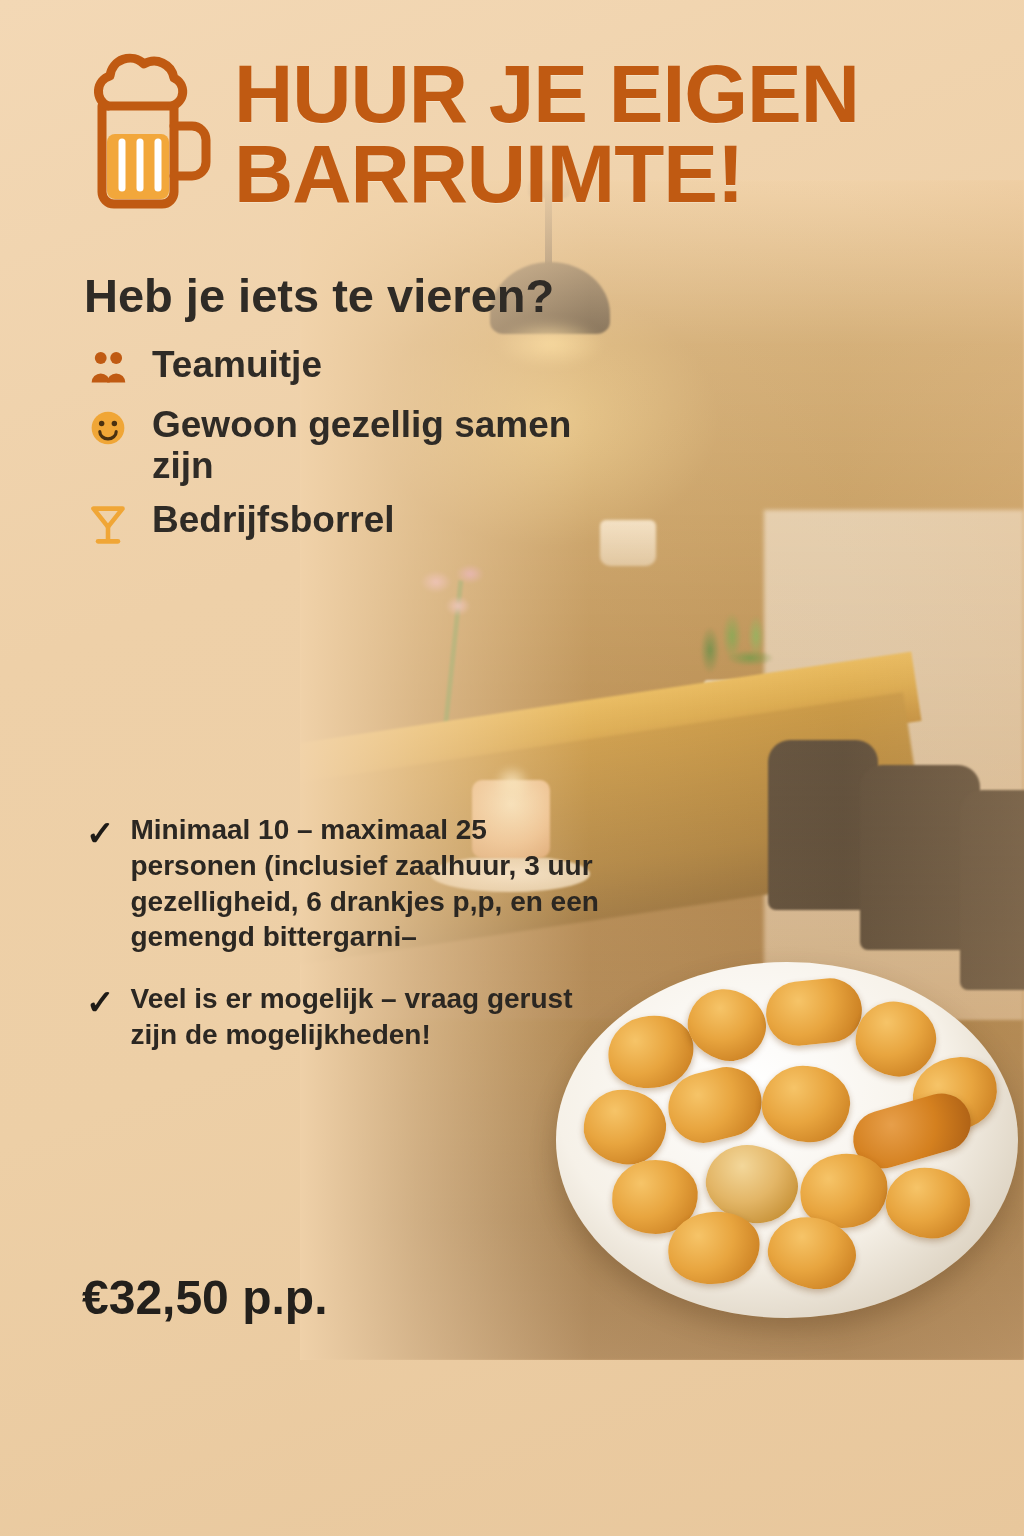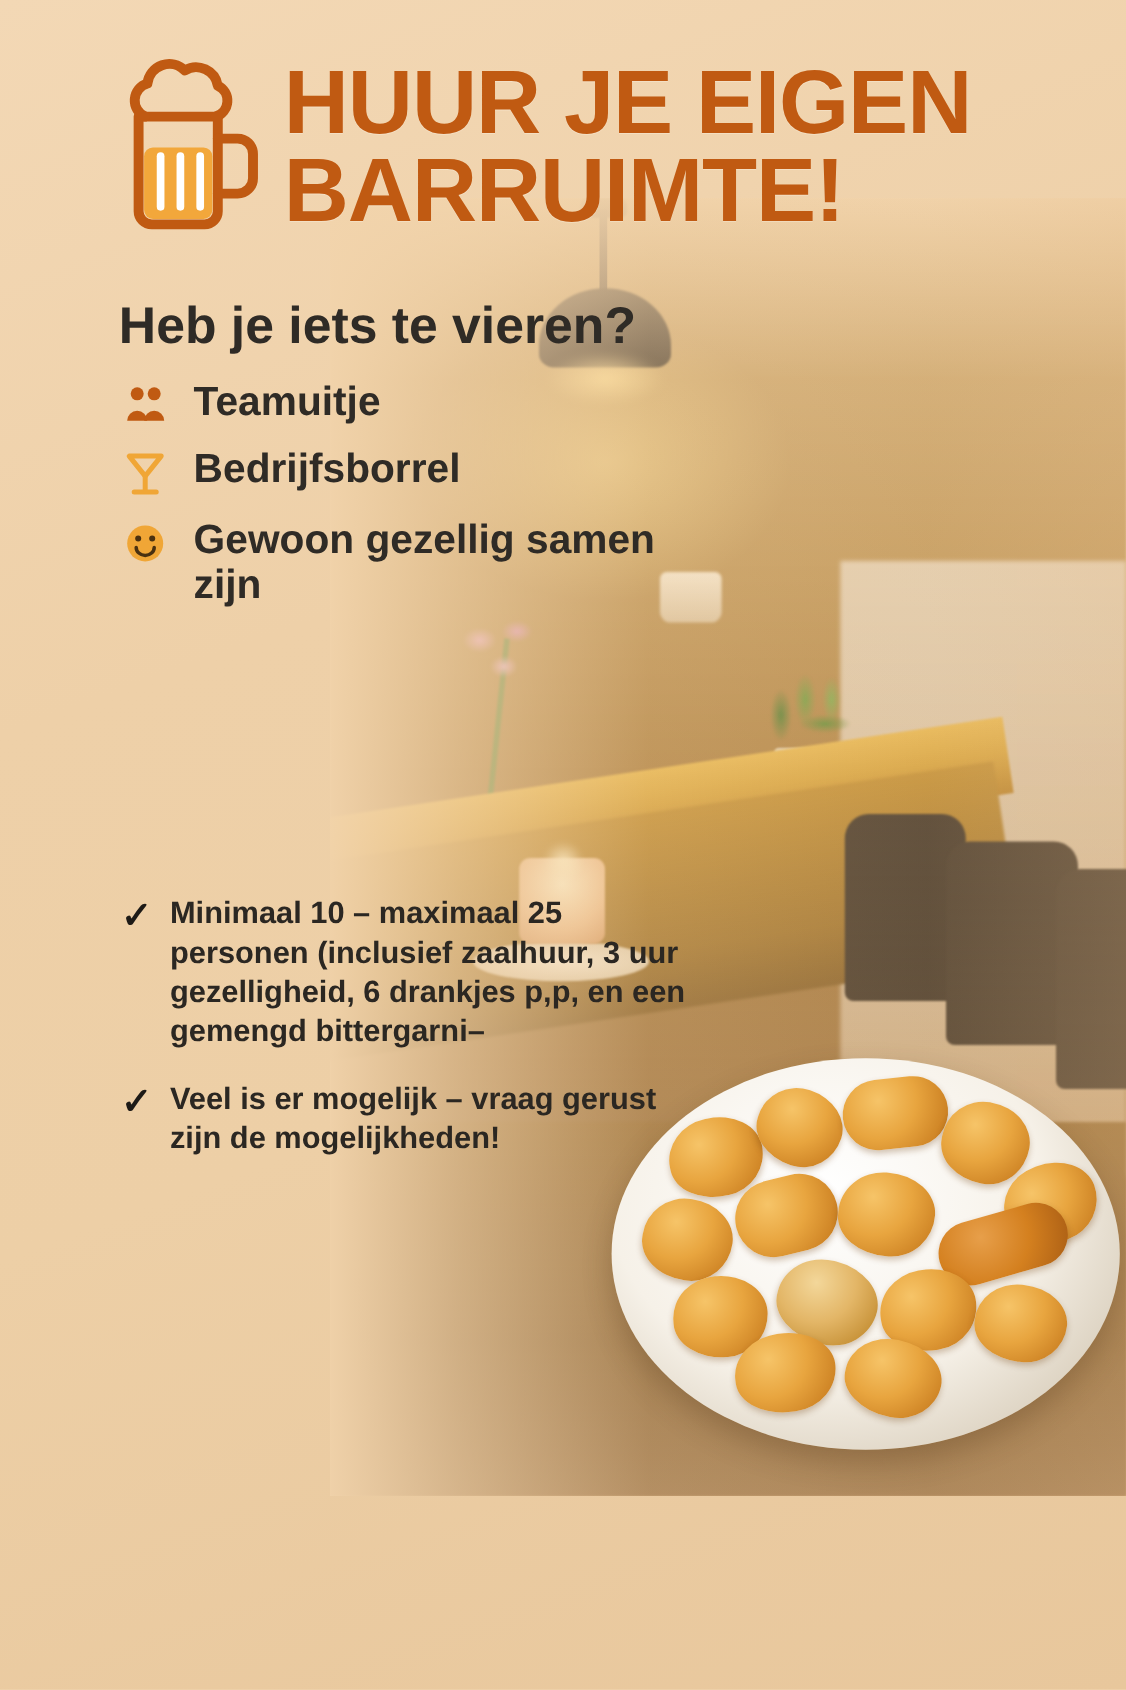--- a/index.html
+++ b/index.html
@@ -248,21 +248,20 @@
     position: absolute;
     border-radius: 48% 52% 46% 54% / 52% 48% 54% 46%;
     background: radial-gradient(circle at 35% 30%, #f6c468 0%, #e8a53f 45%, #cf8526 80%, #a8661a 100%);
     box-shadow: 0 3px 6px rgba(110,60,10,0.3);
   }
 
   
   .content {
     position: absolute;
     inset: 0;
-    margin-left: 24px;
   }
 
   .title-block {
     position: absolute;
     left: 74px;
     top: 42px;
     width: 900px;
     display: flex;
     align-items: flex-start;
     gap: 10px;
@@ -449,51 +448,52 @@
             <path d="M4 38 a10 10 0 0 1 20 0 z" fill="#c05a12"></path>
             <circle cx="31" cy="11" r="6.5" fill="#c05a12"></circle>
             <path d="M21 38 a10 10 0 0 1 20 0 z" fill="#c05a12"></path>
           </svg>
         </span>
         <span class="bullet-text">Teamuitje</span>
       </div>
 
       <div class="bullet">
         <span class="bullet-ico">
-          <svg viewBox="0 0 44 48" width="40" height="44" aria-hidden="true">
-            <path d="M6 6 L38 6 L22 26 Z" fill="none" stroke="#f0a636" stroke-width="5" stroke-linejoin="round"></path>
-            <line x1="22" y1="26" x2="22" y2="40" stroke="#f0a636" stroke-width="5" stroke-linecap="round"></line>
-            <line x1="11" y1="42" x2="33" y2="42" stroke="#f0a636" stroke-width="5" stroke-linecap="round"></line>
-          </svg>
-        </span>
-        <span class="bullet-text">Bedrijfsborrel</span>
-      </div>
-
-      <div class="bullet">
-        <span class="bullet-ico">
           <svg viewBox="0 0 44 44" width="40" height="40" aria-hidden="true">
             <circle cx="22" cy="22" r="18" fill="#f0a636"></circle>
             <circle cx="15" cy="17" r="3" fill="#4a3110"></circle>
             <circle cx="29" cy="17" r="3" fill="#4a3110"></circle>
             <path d="M13 26 a9 8 0 0 0 18 0" fill="none" stroke="#4a3110" stroke-width="3.5" stroke-linecap="round"></path>
           </svg>
         </span>
         <span class="bullet-text">Gewoon gezellig samen zijn</span>
+      </div>
+
+      <div class="bullet">
+        <span class="bullet-ico">
+          <svg viewBox="0 0 44 48" width="40" height="44" aria-hidden="true">
+            <path d="M6 6 L38 6 L22 26 Z" fill="none" stroke="#f0a636" stroke-width="5" stroke-linejoin="round"></path>
+            <line x1="22" y1="26" x2="22" y2="40" stroke="#f0a636" stroke-width="5" stroke-linecap="round"></line>
+            <line x1="11" y1="42" x2="33" y2="42" stroke="#f0a636" stroke-width="5" stroke-linecap="round"></line>
+          </svg>
+        </span>
+        <span class="bullet-text">Bedrijfsborrel</span>
       </div>
 
     </div>
 
 
     <div class="checks">
       <div class="check-row">
         <span class="check-mark">✓</span>
         <span class="check-text">Minimaal 10 – maximaal 25 personen (inclusief zaalhuur, 3 uur gezelligheid, 6 drankjes p,p, en een gemengd bittergarni–</span>
       </div>
       <div class="check-row">
         <span class="check-mark">✓</span>
         <span class="check-text">Veel is er mogelijk – vraag gerust zijn de mogelijkheden!</span>
       </div>
     </div>
 
+    <div class="price">€32,50 p.p.</div>
 
 
   </div>
 </div>
 
 </body></html>

